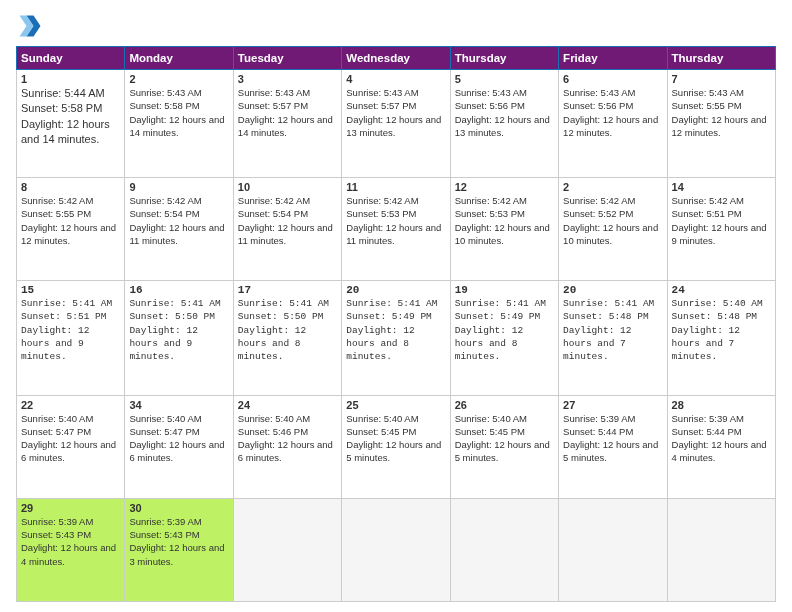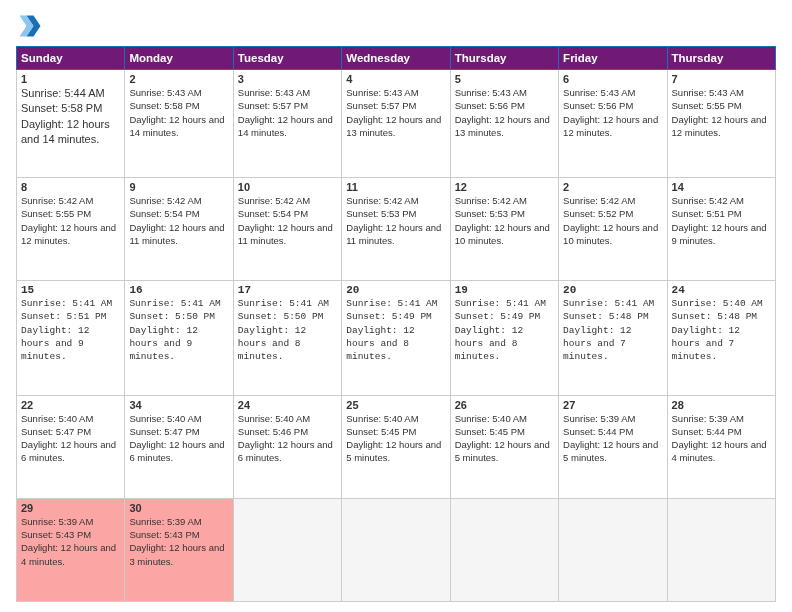--- a/index.html
+++ b/index.html
@@ -78,21 +78,21 @@
     }
     .calendar td {
       vertical-align: top;
       border: 1px solid #ccc;
       padding: 3px 4px;
       font-size: 9.5px;
       color: #333;
       background: #fff;
     }
     .calendar tr:last-child td {
-      background: #fca5a5;
+      background: #bef264;
     }
     .day-num {
       font-size: 11px;
       font-weight: bold;
       display: block;
       margin-bottom: 1px;
     }
     .cell-empty {
       background: #f5f5f5 !important;
     }

